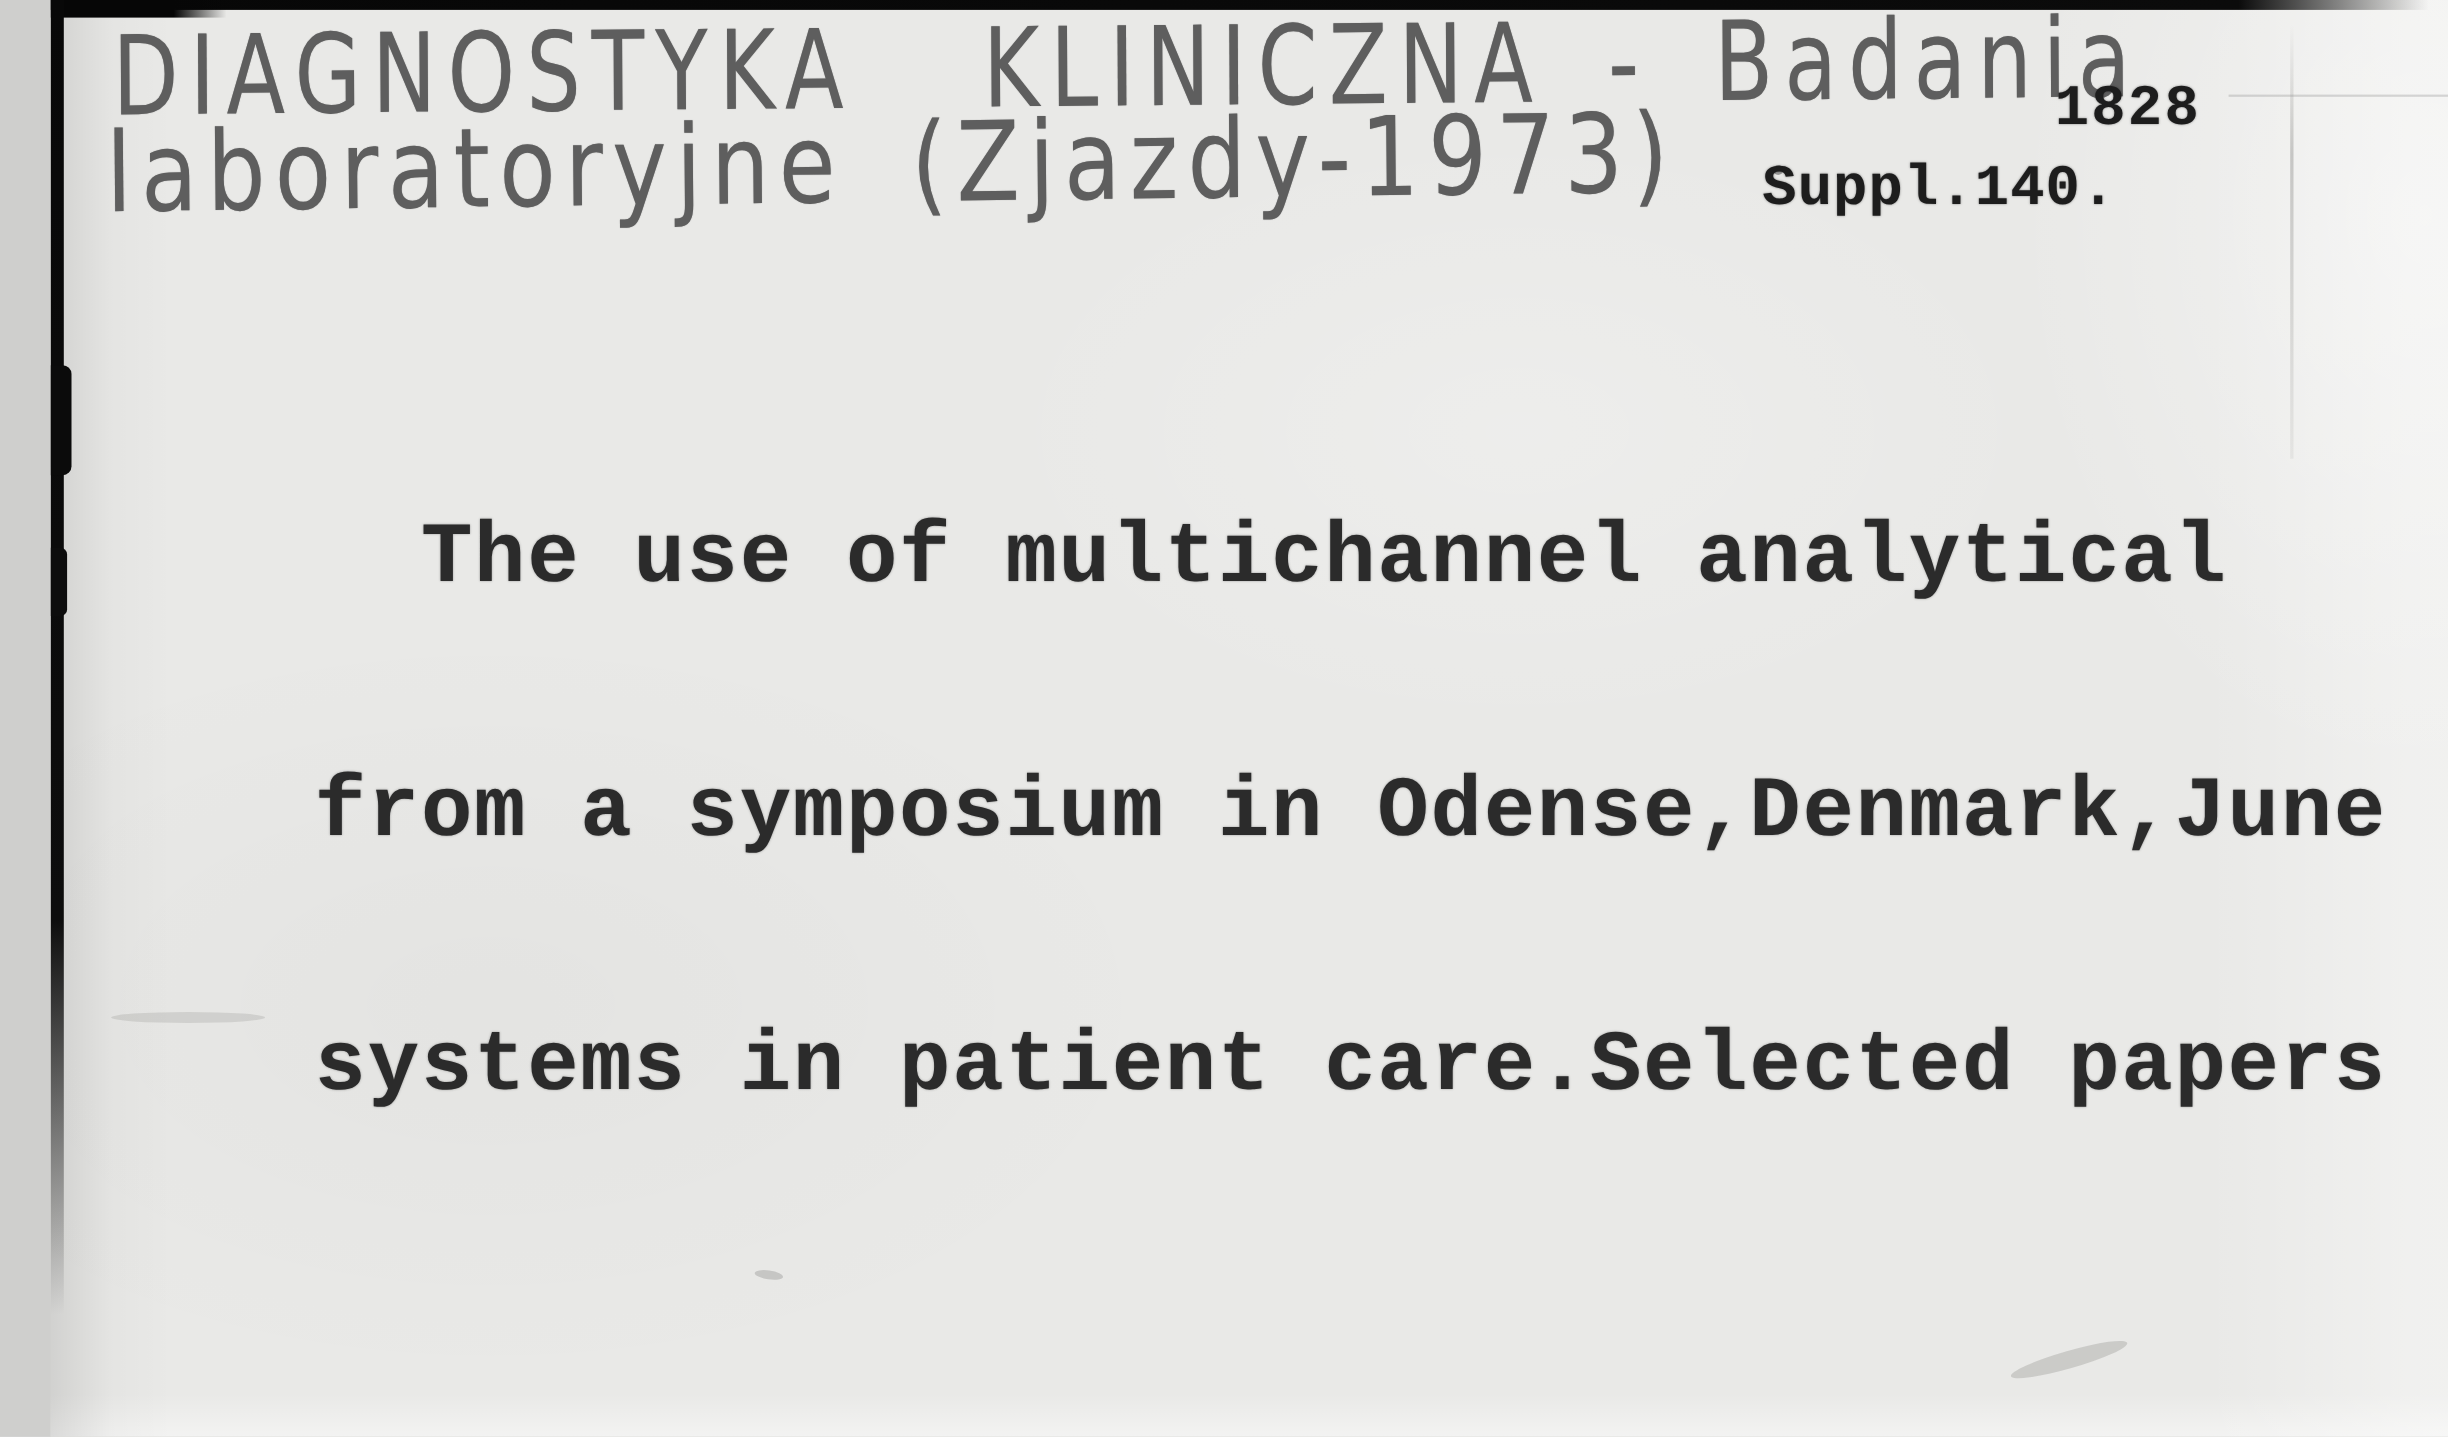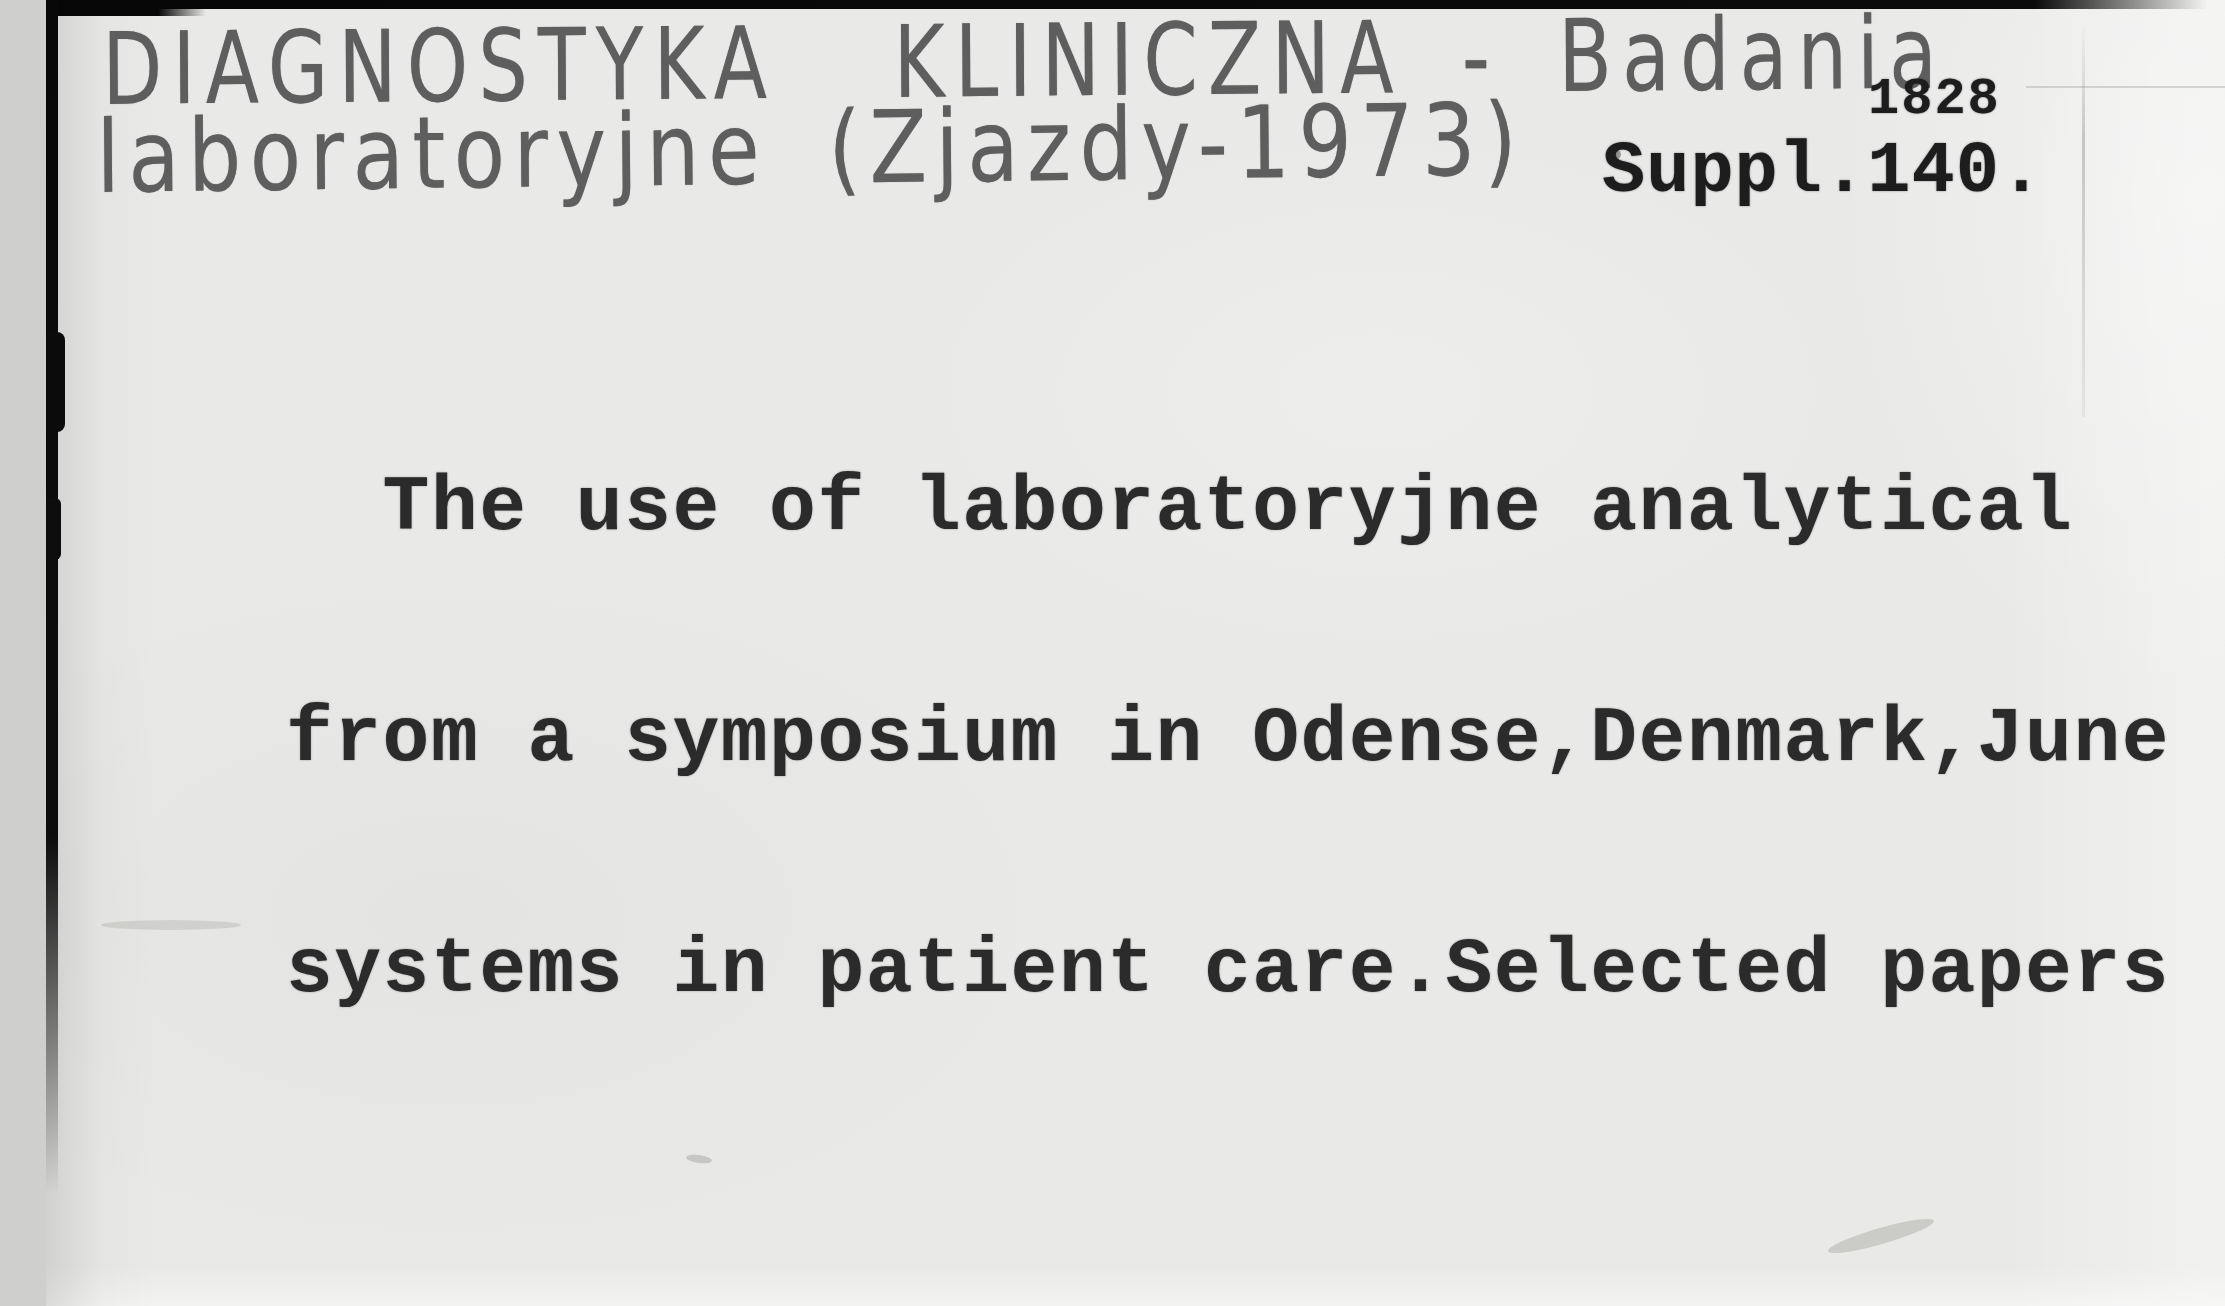--- a/index.html
+++ b/index.html
@@ -115,21 +115,21 @@
   .catnum {
     position: absolute;
     font-family: "Liberation Mono", "DejaVu Sans Mono", monospace;
     font-weight: bold;
     color: #1d1d1d;
     white-space: pre;
     line-height: 1;
     text-shadow: 0 0 2px rgba(29,29,29,0.55);
   }
   .catnum.number { left: 1822px; top: 74px; font-size: 52px; letter-spacing: 2px; }
-  .catnum.suppl  { left: 1556px; top: 136px; font-size: 72px; letter-spacing: 1px; }
+  .catnum.suppl  { left: 1556px; top: 146px; font-size: 52px; letter-spacing: 1px; }
   
   .typed {
     position: absolute;
     left: 240px; top: 316px;
     font-family: "Liberation Mono", "DejaVu Sans Mono", monospace;
     font-weight: bold;
     font-size: 78px;
     line-height: 77px;
     letter-spacing: 1.5px;
     color: #2b2b2b;
@@ -155,21 +155,21 @@
   <div class="smudge-br"></div>
   <div class="smudge-left"></div>
 
   <div class="hw hw1">DIAGNOSTYKA  KLINICZNA - Badania</div>
   <div class="hw hw2">laboratoryjne (Zjazdy-1973)</div>
 
   <div class="catnum number">1828</div>
   <div class="catnum suppl">Suppl.140.</div>
 
   <div class="typed">
-    <div class="tline">  The use of laboratoryjne analytical</div>
+    <div class="tline">  The use of multichannel analytical</div>
     <div class="tline">from a symposium in Odense,Denmark,June</div>
     <div class="tline">systems in patient care.Selected papers</div>
     
     
     
     
     
   </div>
 
 </div>

